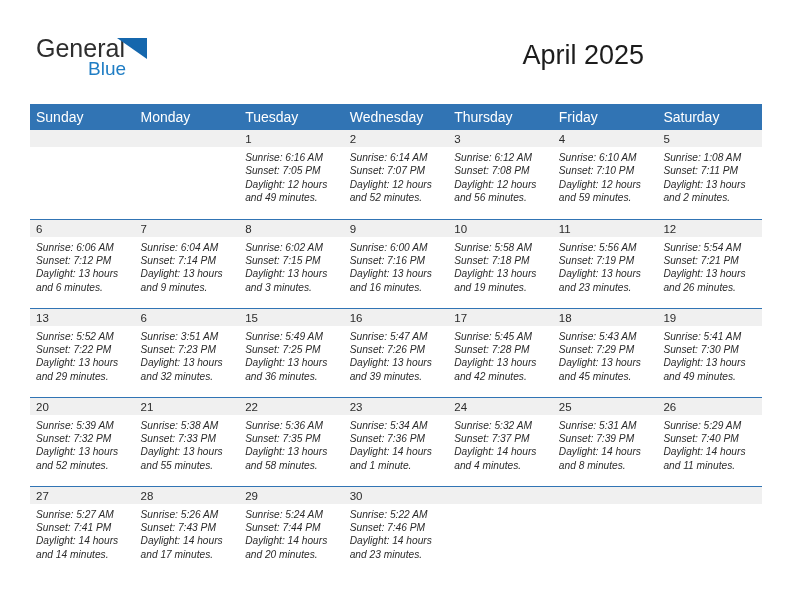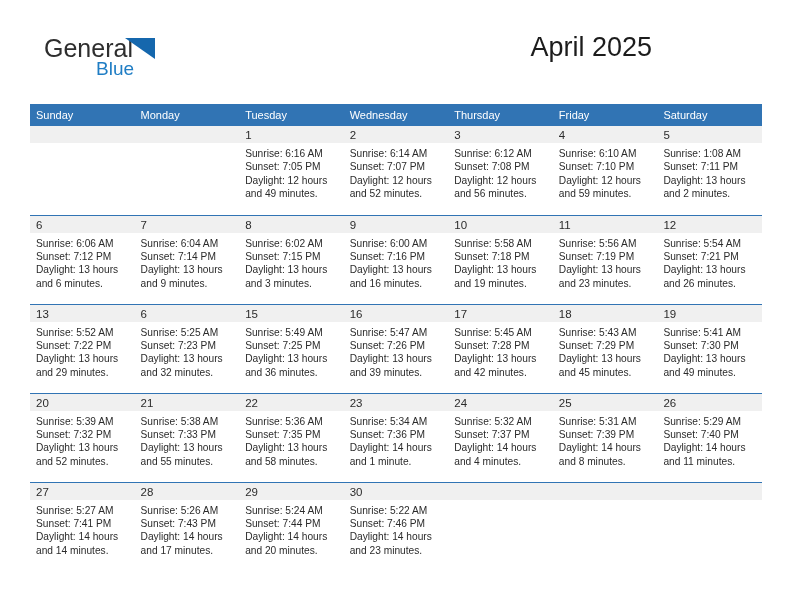--- a/index.html
+++ b/index.html
@@ -20,21 +20,20 @@
     background: #ffffff;
   }
 
   
   .top-bar {
     position: absolute;
     left: 0;
     top: 0;
     width: 680px;
     height: 100px;
-    margin-left: 8px;
   }
 
   .brand {
     position: absolute;
     left: 36px;
     top: 34px;
     width: 230px;
     height: 56px;
   }
   .brand-general {
@@ -60,21 +59,21 @@
     top: 4px;
     width: 0;
     height: 0;
     border-top: 21px solid #1567ad;
     border-left: 30px solid transparent;
   }
 
   .title-block {
     position: absolute;
     right: 36px;
-    top: 30px;
+    top: 38px;
     text-align: center;
   }
   .cal-title {
     font-size: 27px;
     color: #1c1c1c;
     font-weight: normal;
     line-height: 34px;
     white-space: nowrap;
   }
   .cal-subtitle {
@@ -91,21 +90,21 @@
     left: 30px;
     top: 104px;
     width: 732px;
     border-collapse: collapse;
     table-layout: fixed;
   }
 
   .calendar th {
     background: #3174b4;
     color: #ffffff;
-    font-size: 11px;
+    font-size: 14px;
     font-weight: normal;
     text-align: left;
     padding: 5px 0 5px 6px;
     height: 21px;
     border: none;
   }
 
   .calendar td {
     vertical-align: top;
     padding: 0;
@@ -128,20 +127,21 @@
     line-height: 16px;
   }
   .daynum-band.empty {
     background: #f0f0f0;
   }
   .cell-body {
     padding: 4px 5px 0 6px;
     font-size: 10.2px;
     color: #2b2b2b;
     line-height: 13.4px;
+    font-style: italic;
   }
   .cell-body div { white-space: nowrap; }
   .cell-empty .cell-body { visibility: hidden; }
 </style>
 </head>
 <body>
 
 <div class="page">
 
   <div class="top-bar">
@@ -307,21 +307,21 @@
             <div class="cell-body">
               <div>Sunrise: 5:52 AM</div>
               <div>Sunset: 7:22 PM</div>
               <div>Daylight: 13 hours</div>
               <div>and 29 minutes.</div>
             </div>
           </td>
           <td>
             <div class="daynum-band">6</div>
             <div class="cell-body">
-              <div>Sunrise: 5:25 AM</div>
+              <div>Sunrise: 3:51 AM</div>
               <div>Sunset: 7:23 PM</div>
               <div>Daylight: 13 hours</div>
               <div>and 32 minutes.</div>
             </div>
           </td>
           <td>
             <div class="daynum-band">15</div>
             <div class="cell-body">
               <div>Sunrise: 5:49 AM</div>
               <div>Sunset: 7:25 PM</div>

